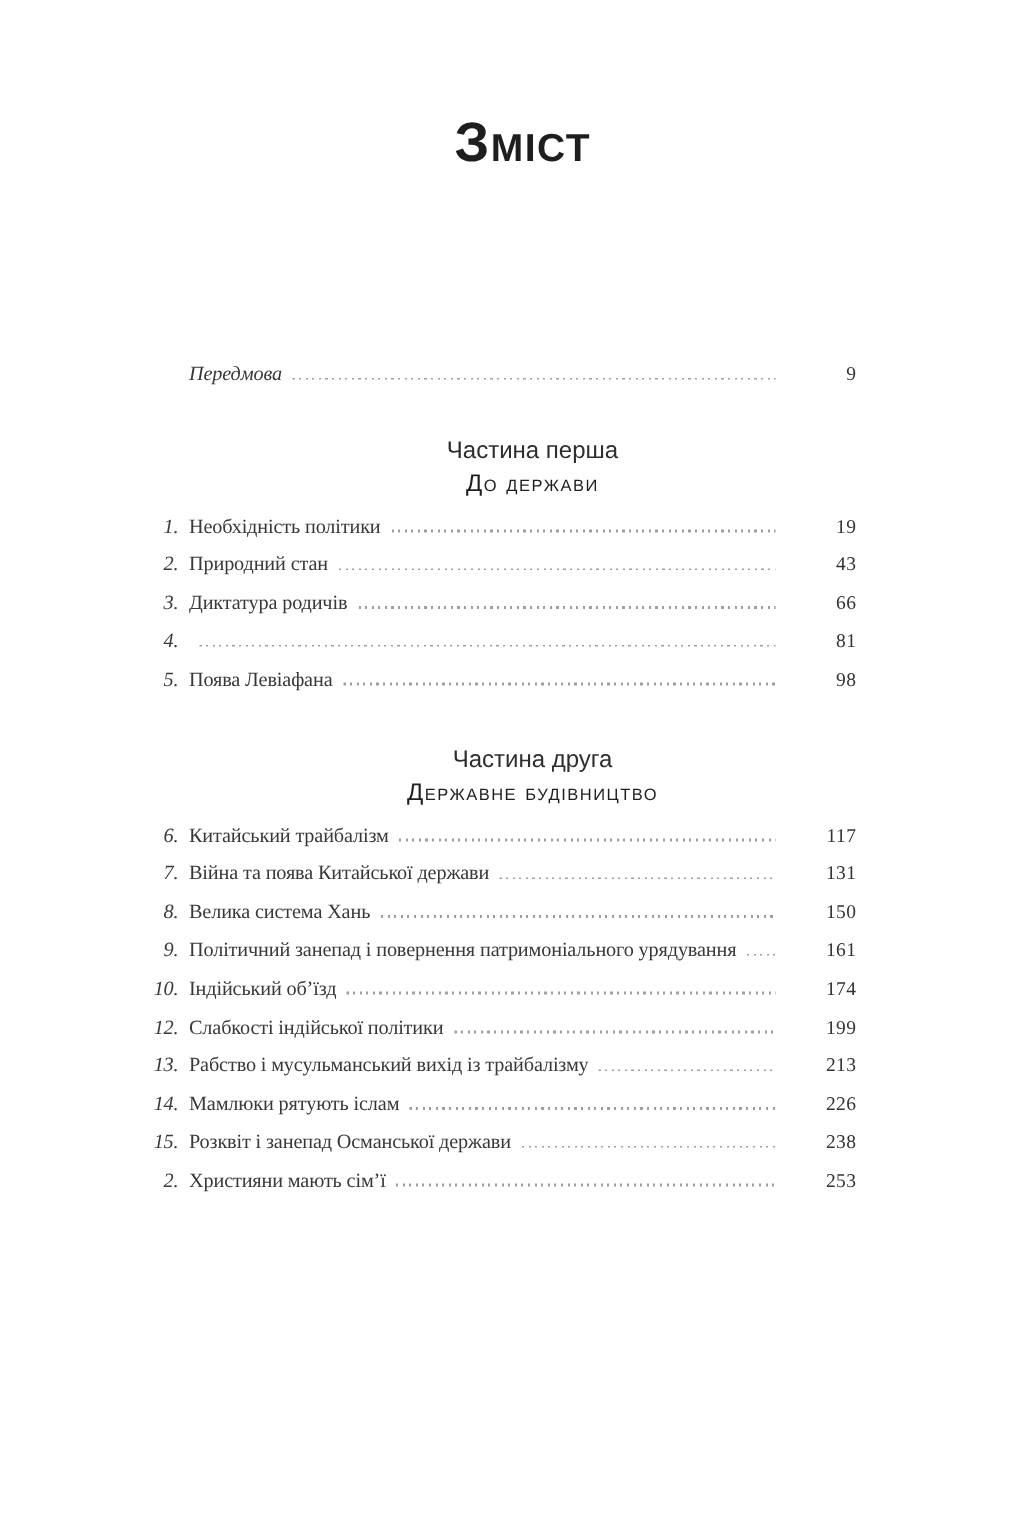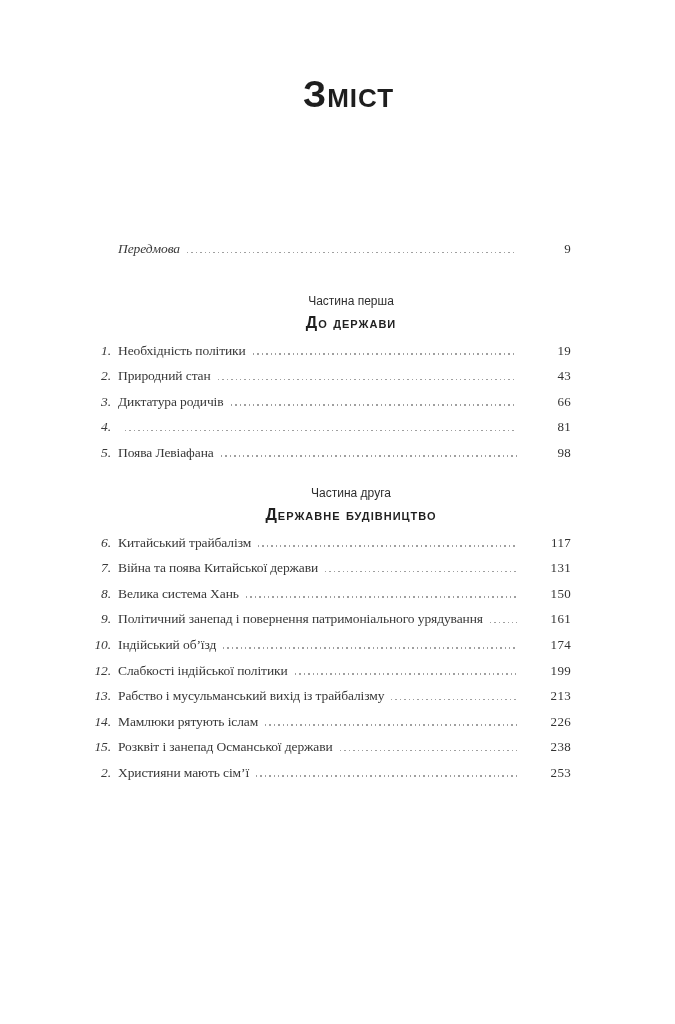--- a/index.html
+++ b/index.html
@@ -27,21 +27,21 @@
     font-weight: bold;
     font-variant: small-caps;
     font-size: 37px;
     line-height: 38px;
     letter-spacing: 1px;
     color: #1e1e1e;
   }
   
   .toc-body {
     position: absolute;
-    top: 240px; left: 84px; right: 104px;
+    top: 240px; left: 92px; right: 104px;
   }
   .row {
     display: flex;
     align-items: baseline;
     height: 25.6px;
     font-size: 13.5px;
     letter-spacing: -0.1px;
     line-height: 18px;
     white-space: nowrap;
   }
@@ -68,31 +68,31 @@
     font-size: 13px;
     letter-spacing: 0.3px;
     color: #333333;
   }
   .part-header {
     text-align: center;
     padding-left: 47px;
     font-family: "Liberation Sans", sans-serif;
   }
   .part1 .part-header { margin-top: 26px; }
-  .part2 .part-header { margin-top: 14px; }
+  .part2 .part-header { margin-top: 28px; }
   .kicker {
-    font-size: 12px;
+    font-size: 16px;
     line-height: 18px;
     color: #2e2e2e;
   }
   .part-heading {
     margin-top: 3px;
     font-size: 16px;
     line-height: 19px;
-    font-weight: bold;
+    font-weight: normal;
     font-variant: small-caps;
     letter-spacing: 1px;
     color: #1f1f1f;
     text-align: center;
   }
   .rows { margin-top: 10px; }
 </style>
 </head>
 <body>
 

